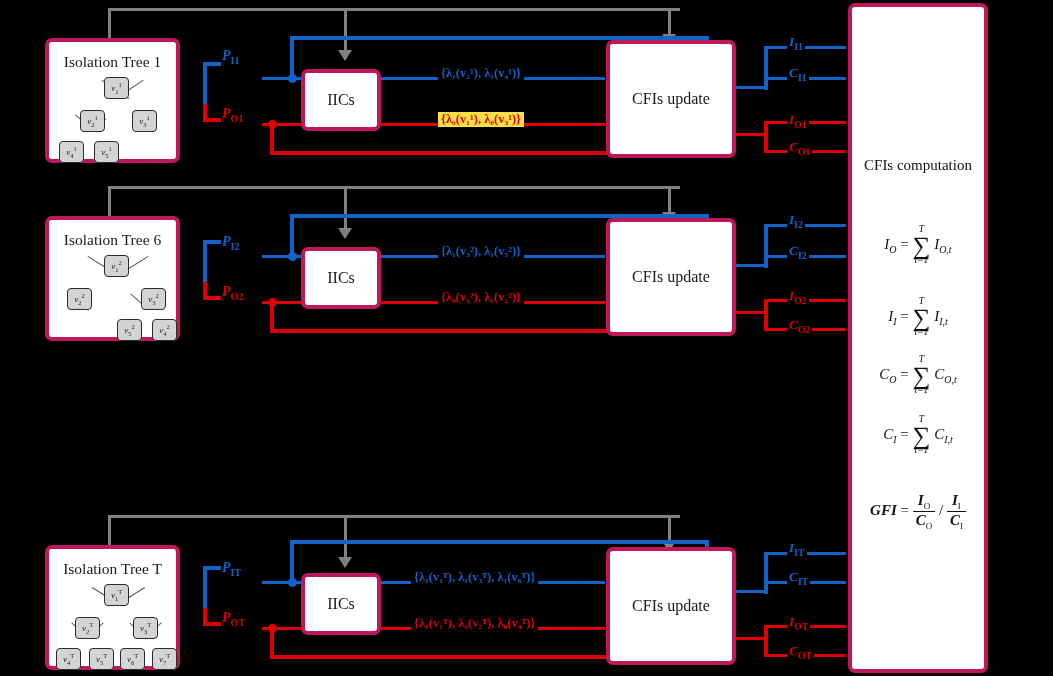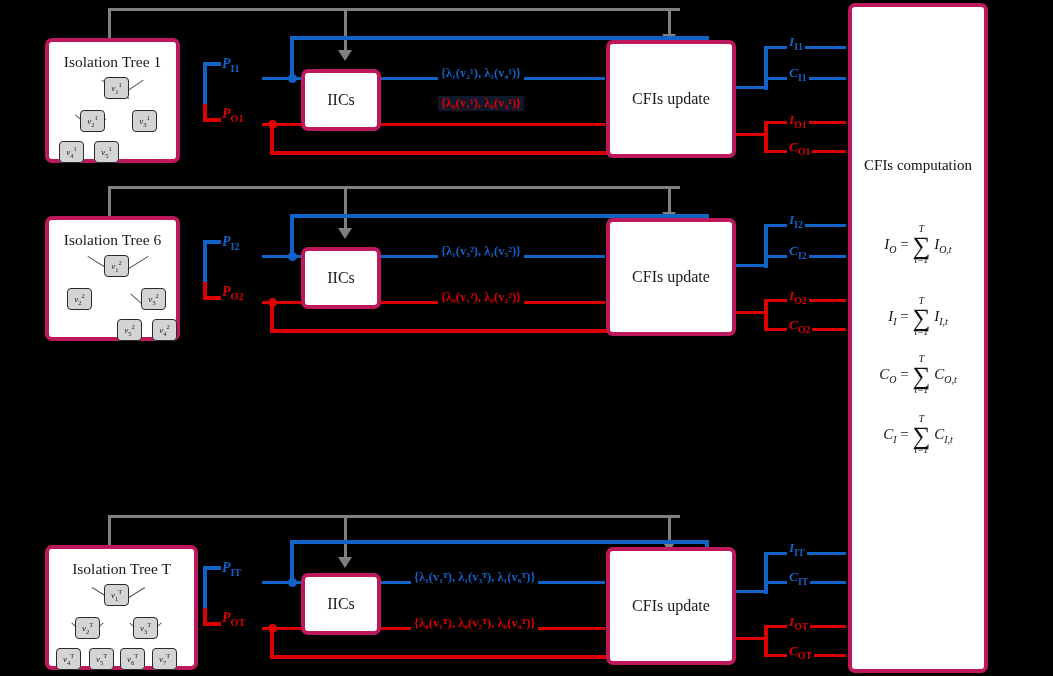--- a/index.html
+++ b/index.html
@@ -98,21 +98,21 @@
     <div class="node" style="left:10px;top:99px;">
       <span><i>v</i><sub>4</sub><sup>1</sup></span>
       </div>
     <div class="node" style="left:45px;top:99px;">
       <span><i>v</i><sub>5</sub><sup>1</sup></span>
       </div>
   </div>
 
   <div class="ln blue" style="left:203px;top:62px;width:4px;height:46px;"></div>
   <div class="ln blue" style="left:203px;top:62px;width:18px;height:4px;"></div>
-  <div class="lbl b ptlbl" style="left:222px;top:56px;">
+  <div class="lbl b ptlbl" style="left:222px;top:48px;">
     <span><i>P</i><sub>I1</sub></span></div>
   <div class="ln blue" style="left:262px;top:77px;width:50px;height:3px;"></div>
   <div class="ln blue" style="left:290px;top:36px;width:4px;height:43px;"></div>
   <div class="ln blue" style="left:290px;top:36px;width:418px;height:4px;"></div>
   <div class="ln blue" style="left:705px;top:36px;width:4px;height:41px;"></div>
   <div class="dot" style="position:absolute;left:288px;top:74px;width:9px;height:9px;border-radius:50%;background:#1263c8;"></div>
 
   <div class="ln red" style="left:203px;top:104px;width:4px;height:18px;"></div>
   <div class="ln red" style="left:203px;top:118px;width:18px;height:4px;"></div>
   <div class="lbl r ptlbl" style="left:222px;top:106px;">
@@ -123,21 +123,21 @@
   <div class="ln red" style="left:270px;top:151px;width:438px;height:4px;"></div>
   <div class="ln red" style="left:705px;top:123px;width:4px;height:32px;"></div>
 
   <div class="box" style="left:301px;top:69px;width:80px;height:62px;">
     <div class="boxlabel iicslabel">IICs</div>
   </div>
 
   <div class="ln blue" style="left:381px;top:77px;width:224px;height:3px;"></div>
   <div class="setlbl b" style="left:438px;top:66px;background:#000;padding:0 3px;">{λ₁(v₂¹), λ₁(v₄¹)}</div>
   <div class="ln red" style="left:381px;top:123px;width:224px;height:3px;"></div>
-  <div class="setlbl r" style="left:438px;top:96px;background:#0f172a;padding:0 3px;">{λ₀(v₁¹), λ₀(v₃¹)}</div>
+  <div class="setlbl r" style="left:438px;top:112px;background:#fde047;padding:0 3px;">{λ₀(v₁¹), λ₀(v₃¹)}</div>
 
   <div class="box" style="left:606px;top:40px;width:130px;height:118px;">
     <div class="boxlabel cfislabel">CFIs update</div>
   </div>
 
   <div class="ln blue" style="left:736px;top:86px;width:30px;height:3px;"></div>
   <div class="ln blue" style="left:764px;top:46px;width:4px;height:44px;"></div>
   <div class="ln blue" style="left:764px;top:46px;width:82px;height:3px;"></div>
   <div class="ln blue" style="left:764px;top:77px;width:82px;height:3px;"></div>
   <div class="lbl b iolbl" style="left:787px;top:34px;background:#000;padding:0 2px;">
@@ -243,21 +243,21 @@
   <div class="ln gray" style="left:108px;top:515px;width:572px;height:3px;"></div>
   <div class="ln gray" style="left:344px;top:515px;width:3px;height:44px;"></div>
   <div class="ln gray" style="left:668px;top:515px;width:3px;height:28px;"></div>
   <svg class="arrowhead" style="left:338px;top:557px;width:16px;height:12px;">
       <polygon points="0,0 14,0 7,11" fill="#808080"></polygon>
     </svg>
   <svg class="arrowhead" style="left:662px;top:541px;width:16px;height:12px;">
       <polygon points="0,0 14,0 7,11" fill="#808080"></polygon>
     </svg>
 
-  <div class="box" style="left:45px;top:545px;width:153px;height:125px;">
+  <div class="box" style="left:45px;top:545px;width:135px;height:125px;">
     <div class="boxlabel treetitle">Isolation Tree T</div>
     <div class="ln" style="left:38px;top:56px;width:34px;height:1px;background:#555;transform:rotate(32deg);transform-origin:right center;"></div>
     <div class="ln" style="left:67px;top:56px;width:34px;height:1px;background:#555;transform:rotate(-32deg);transform-origin:left center;"></div>
     <div class="ln" style="left:17px;top:88px;width:22px;height:1px;background:#555;transform:rotate(42deg);transform-origin:right center;"></div>
     <div class="ln" style="left:38px;top:88px;width:22px;height:1px;background:#555;transform:rotate(-42deg);transform-origin:left center;"></div>
     <div class="ln" style="left:75px;top:88px;width:22px;height:1px;background:#555;transform:rotate(42deg);transform-origin:right center;"></div>
     <div class="ln" style="left:96px;top:88px;width:22px;height:1px;background:#555;transform:rotate(-42deg);transform-origin:left center;"></div>
     <div class="node" style="left:55px;top:35px;">
       <span><i>v</i><sub>1</sub><sup>T</sup></span>
       </div>
@@ -372,15 +372,28 @@
       <span class="it">C</span><sub style="font-size:10px;font-style:italic;">I</sub>
       <span> = </span>
       <span class="sum">
         <span class="lim">T</span>
         <span class="sig">∑</span>
         <span class="lim">t=1</span>
       </span>
       <span class="it">C</span><sub style="font-size:10px;font-style:italic;">I,t</sub>
     </div>
 
+    <div class="math" style="top:485px;font-size:15px;">
+      <b class="it">GFI</b>
+      <span>=</span>
+      <span class="frac">
+        <span class="num"><b class="it">I</b><sub style="font-size:9px;">O</sub></span>
+        <span class="den"><b class="it">C</b><sub style="font-size:9px;">O</sub></span>
+      </span>
+      <span>/</span>
+      <span class="frac">
+        <span class="num"><b class="it">I</b><sub style="font-size:9px;">I</sub></span>
+        <span class="den"><b class="it">C</b><sub style="font-size:9px;">I</sub></span>
+      </span>
+    </div>
   </div>
 
 </div>
 
 </body></html>

